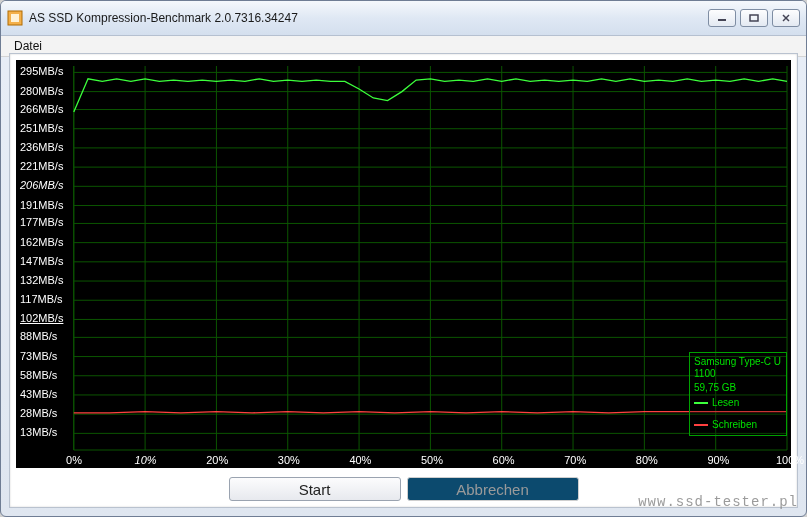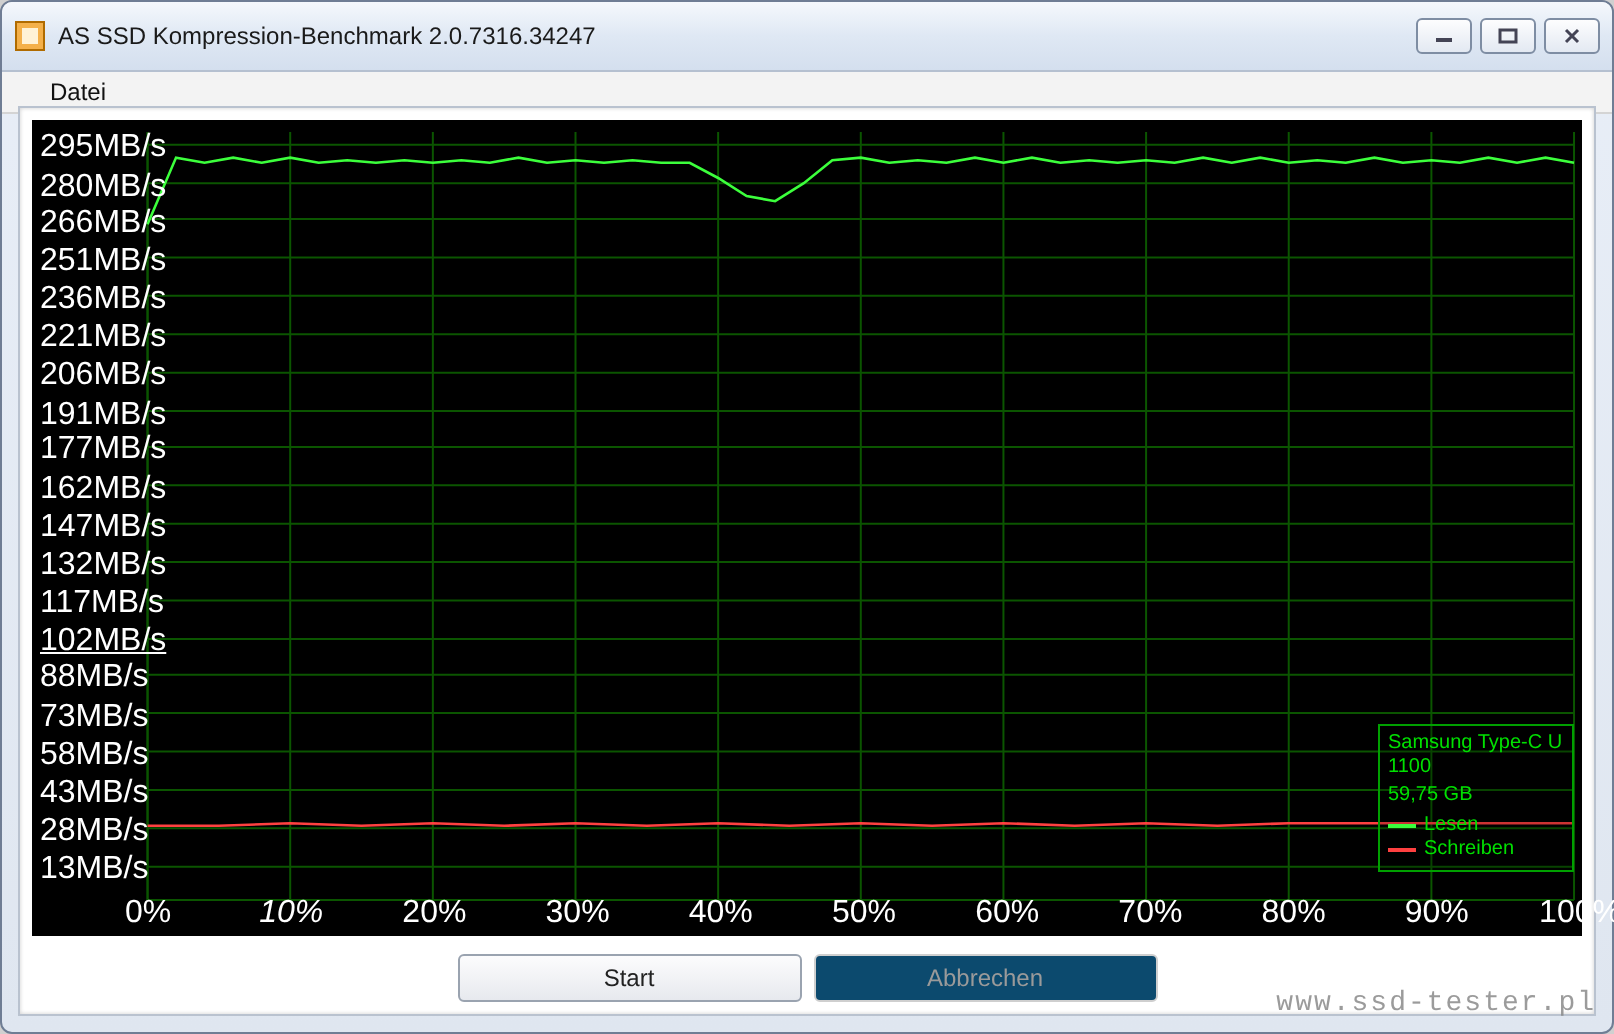--- a/index.html
+++ b/index.html
@@ -60,21 +60,21 @@
     font-size: 10px;
     cursor: pointer;
   }
 
   .menubar {
     height: 20px;
     background: #f3f3f3;
     border-bottom: 1px solid #d4d4d4;
     display: flex;
     align-items: center;
-    padding: 0 16px;
+    padding: 0 5px;
   }
   .menubar .menuitem {
     padding: 2px 8px;
     color: #111;
     cursor: pointer;
   }
 
   .client {
     position: absolute;
     left: 8px; right: 8px;
@@ -93,21 +93,21 @@
   }
   .chart-area svg {
     position: absolute;
     left: 0; top: 0;
     width: 100%;
     height: 100%;
   }
   .ylabel, .xlabel {
     position: absolute;
     color: #fff;
-    font-size: 16px;
+    font-size: 11px;
     white-space: nowrap;
   }
   .ylabel { left: 4px; text-align: left; }
   .xlabel { bottom: 2px; text-align: center; transform: translateX(-50%); }
 
   .legend-box {
     position: absolute;
     right: 4px;
     bottom: 32px;
     width: 88px;
@@ -115,20 +115,21 @@
     padding: 3px 4px 4px 4px;
     color: #00e000;
     font-size: 10px;
     line-height: 1.2;
     background: rgba(0,0,0,0.2);
   }
   .legend-row {
     display: flex;
     align-items: center;
     gap: 4px;
+    margin-top: 10px;
   }
   .legend-swatch {
     width: 14px; height: 2px;
   }
 
   .button-row {
     position: absolute;
     left: 0; right: 0;
     bottom: 4px;
     height: 28px;
@@ -137,21 +138,21 @@
     gap: 6px;
     align-items: center;
   }
   .btn {
     width: 170px;
     height: 22px;
     border: 1px solid #9aa3b0;
     border-radius: 3px;
     background: linear-gradient(to bottom, #fcfcfd, #e7e9ee);
     color: #222;
-    font-size: 12px;
+    font-size: 15px;
     display: flex;
     align-items: center;
     justify-content: center;
     cursor: pointer;
   }
   .btn.disabled {
     color: #9a9a9a;
     background: #0c4a6e;
     border-color: #cfcfcf;
     cursor: default;
@@ -256,21 +257,21 @@
           <div class="ylabel" style="top: 308.76px;">58MB/s</div>
           <div class="ylabel" style="top: 289.56px;">73MB/s</div>
           <div class="ylabel" style="top: 270.36px;">88MB/s</div>
           <div class="ylabel" style="top: 252.44px; text-decoration: underline;">102MB/s</div>
           <div class="ylabel" style="top: 233.24px; text-align: right;">117MB/s</div>
           <div class="ylabel" style="top: 214.04px;">132MB/s</div>
           <div class="ylabel" style="top: 194.84px;">147MB/s</div>
           <div class="ylabel" style="top: 175.64px;">162MB/s</div>
           <div class="ylabel" style="top: 156.44px;">177MB/s</div>
           <div class="ylabel" style="top: 138.52px;">191MB/s</div>
-          <div class="ylabel" style="top: 119.32px;">206MB/s</div>
+          <div class="ylabel" style="top: 119.32px; font-style: italic;">206MB/s</div>
           <div class="ylabel" style="top: 100.12px;">221MB/s</div>
           <div class="ylabel" style="top: 80.92px;">236MB/s</div>
           <div class="ylabel" style="top: 61.72px;">251MB/s</div>
           <div class="ylabel" style="top: 42.52px;">266MB/s</div>
           <div class="ylabel" style="top: 24.6px;">280MB/s</div>
           <div class="ylabel" style="top: 5.4px;">295MB/s</div>
         </div>
       <div id="xlabels">
           <div class="xlabel" style="left: 58px;">0%</div>
           <div class="xlabel" style="left: 129.6px; font-style: italic;">10%</div>

